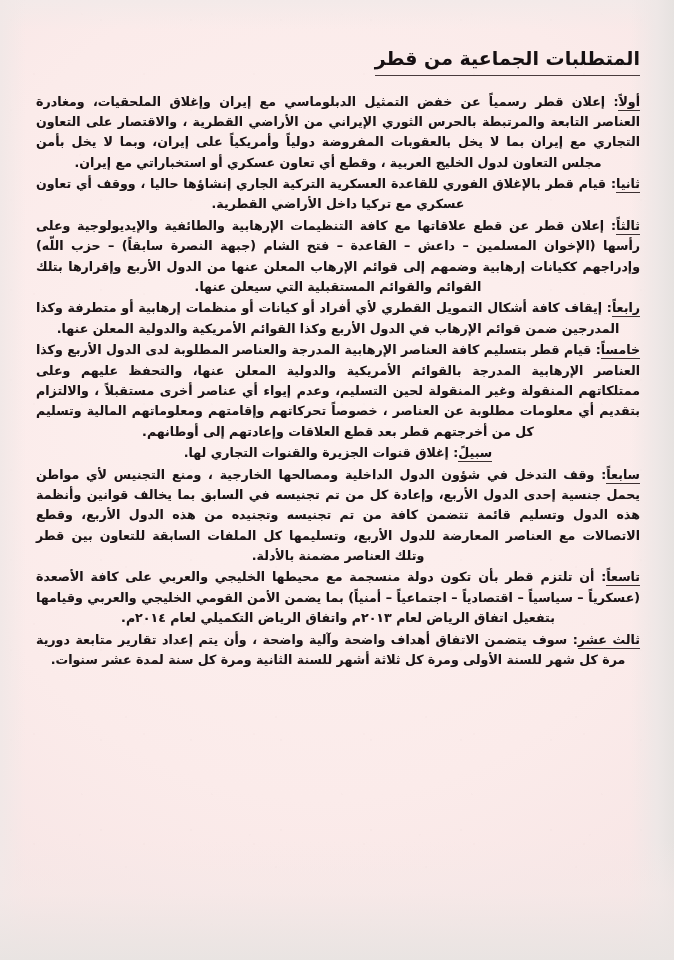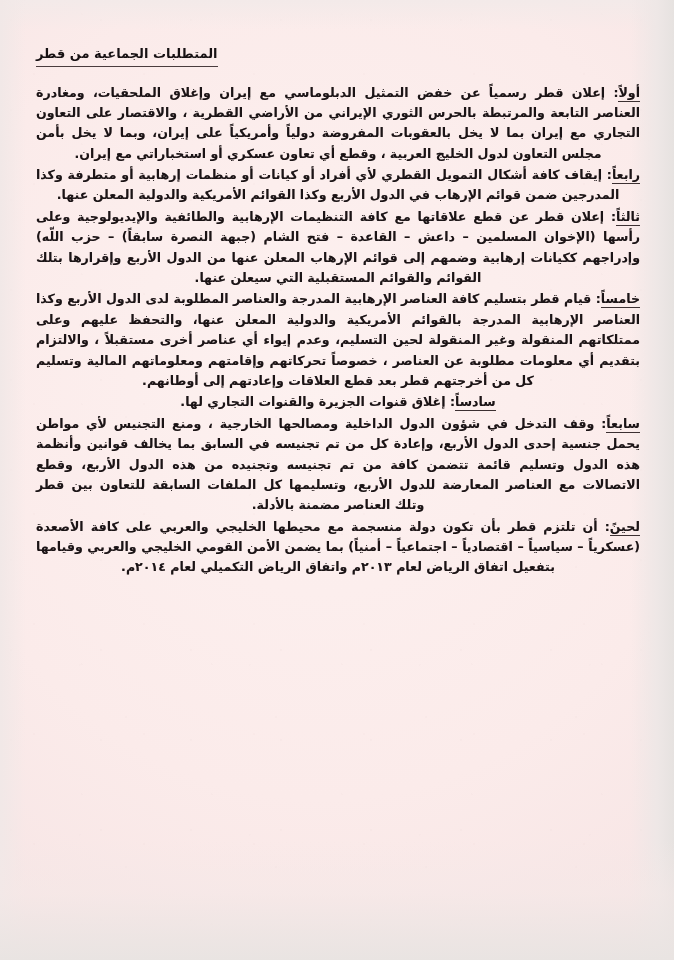--- a/index.html
+++ b/index.html
@@ -84,22 +84,22 @@
     right: 34px;
     left: 36px;
     bottom: 30px;
     color: #1b1416;
     direction: rtl;
     text-align: justify;
     text-justify: inter-word;
   }
 
   .doc-title {
-    text-align: left;
-    font-size: 13px;
+    text-align: right;
+    font-size: 19px;
     font-weight: bold;
     letter-spacing: 0;
     margin: 0 0 16px 0;
     color: #171113;
     line-height: 1.5;
   }
   .doc-title .t-inner {
     display: inline-block;
     border-bottom: 1px solid #4a3c3e;
     padding-bottom: 2px;
@@ -137,22 +137,24 @@
   <div class="edge-bottom"></div>
 
   <div class="content">
 
     <h1 class="doc-title">
       <span class="t-inner">المتطلبات الجماعية من قطر</span>
     </h1>
 
     <div id="clause-list">
         <p class="clause"><span class="ord">أولاً</span><span>: </span><span>إعلان قطر رسمياً عن خفض التمثيل الدبلوماسي مع إيران وإغلاق الملحقيات، ومغادرة العناصر التابعة والمرتبطة بالحرس الثوري الإيراني من الأراضي القطرية ، والاقتصار على التعاون التجاري مع إيران بما لا يخل بالعقوبات المفروضة دولياً وأمريكياً على إيران، وبما لا يخل بأمن مجلس التعاون لدول الخليج العربية ، وقطع أي تعاون عسكري أو استخباراتي مع إيران.</span></p>
+        <p class="clause"><span class="ord">ثانيا</span><span>: </span><span>قيام قطر بالإغلاق الفوري للقاعدة العسكرية التركية الجاري إنشاؤها حاليا ، ووقف أي تعاون عسكري مع تركيا داخل الأراضي القطرية.</span></p>
+        <p class="clause"><span class="ord">ثالثاً</span><span>: </span><span>إعلان قطر عن قطع علاقاتها مع كافة التنظيمات الإرهابية والطائفية والإيديولوجية وعلى رأسها (الإخوان المسلمين – داعش – القاعدة – فتح الشام (جبهة النصرة سابقاً) – حزب اللّه) وإدراجهم ككيانات إرهابية وضمهم إلى قوائم الإرهاب المعلن عنها من الدول الأربع وإقرارها بتلك القوائم والقوائم المستقبلية التي سيعلن عنها.</span></p>
         <p class="clause"><span class="ord">رابعاً</span><span>: </span><span>إيقاف كافة أشكال التمويل القطري لأي أفراد أو كيانات أو منظمات إرهابية أو متطرفة وكذا المدرجين ضمن قوائم الإرهاب في الدول الأربع وكذا القوائم الأمريكية والدولية المعلن عنها.</span></p>
-        <p class="clause"><span class="ord">ثالثاً</span><span>: </span><span>إعلان قطر عن قطع علاقاتها مع كافة التنظيمات الإرهابية والطائفية والإيديولوجية وعلى رأسها (الإخوان المسلمين – داعش – القاعدة – فتح الشام (جبهة النصرة سابقاً) – حزب اللّه) وإدراجهم ككيانات إرهابية وضمهم إلى قوائم الإرهاب المعلن عنها من الدول الأربع وإقرارها بتلك القوائم والقوائم المستقبلية التي سيعلن عنها.</span></p>
         <p class="clause"><span class="ord">خامساً</span><span>: </span><span>قيام قطر بتسليم كافة العناصر الإرهابية المدرجة والعناصر المطلوبة لدى الدول الأربع وكذا العناصر الإرهابية المدرجة بالقوائم الأمريكية والدولية المعلن عنها، والتحفظ عليهم وعلى ممتلكاتهم المنقولة وغير المنقولة لحين التسليم، وعدم إيواء أي عناصر أخرى مستقبلاً ، والالتزام بتقديم أي معلومات مطلوبة عن العناصر ، خصوصاً تحركاتهم وإقامتهم ومعلوماتهم المالية وتسليم كل من أخرجتهم قطر بعد قطع العلاقات وإعادتهم إلى أوطانهم.</span></p>
-        <p class="clause"><span class="ord">سادساً</span><span>: </span><span>إغلاق قنوات الجزيرة والقنوات التجاري لها.</span></p>
+        <p class="clause"><span class="ord">سبيلً</span><span>: </span><span>إغلاق قنوات الجزيرة والقنوات التجاري لها.</span></p>
         <p class="clause"><span class="ord">سابعاً</span><span>: </span><span>وقف التدخل في شؤون الدول الداخلية ومصالحها الخارجية ، ومنع التجنيس لأي مواطن يحمل جنسية إحدى الدول الأربع، وإعادة كل من تم تجنيسه في السابق بما يخالف قوانين وأنظمة هذه الدول وتسليم قائمة تتضمن كافة من تم تجنيسه وتجنيده من هذه الدول الأربع، وقطع الاتصالات مع العناصر المعارضة للدول الأربع، وتسليمها كل الملفات السابقة للتعاون بين قطر وتلك العناصر مضمنة بالأدلة.</span></p>
-        <p class="clause"><span class="ord">لحينً</span><span>: </span><span>أن تلتزم قطر بأن تكون دولة منسجمة مع محيطها الخليجي والعربي على كافة الأصعدة (عسكرياً – سياسياً – اقتصادياً – اجتماعياً – أمنياً) بما يضمن الأمن القومي الخليجي والعربي وقيامها بتفعيل اتفاق الرياض لعام ٢٠١٣م واتفاق الرياض التكميلي لعام ٢٠١٤م.</span></p>
+        <p class="clause"><span class="ord">تاسعاً</span><span>: </span><span>أن تلتزم قطر بأن تكون دولة منسجمة مع محيطها الخليجي والعربي على كافة الأصعدة (عسكرياً – سياسياً – اقتصادياً – اجتماعياً – أمنياً) بما يضمن الأمن القومي الخليجي والعربي وقيامها بتفعيل اتفاق الرياض لعام ٢٠١٣م واتفاق الرياض التكميلي لعام ٢٠١٤م.</span></p>
+        <p class="clause"><span class="ord">ثالث عشر</span><span>: </span><span>سوف يتضمن الاتفاق أهداف واضحة وآلية واضحة ، وأن يتم إعداد تقارير متابعة دورية مرة كل شهر للسنة الأولى ومرة كل ثلاثة أشهر للسنة الثانية ومرة كل سنة لمدة عشر سنوات.</span></p>
       </div>
 
   </div>
 </div>
 
 </body></html>

